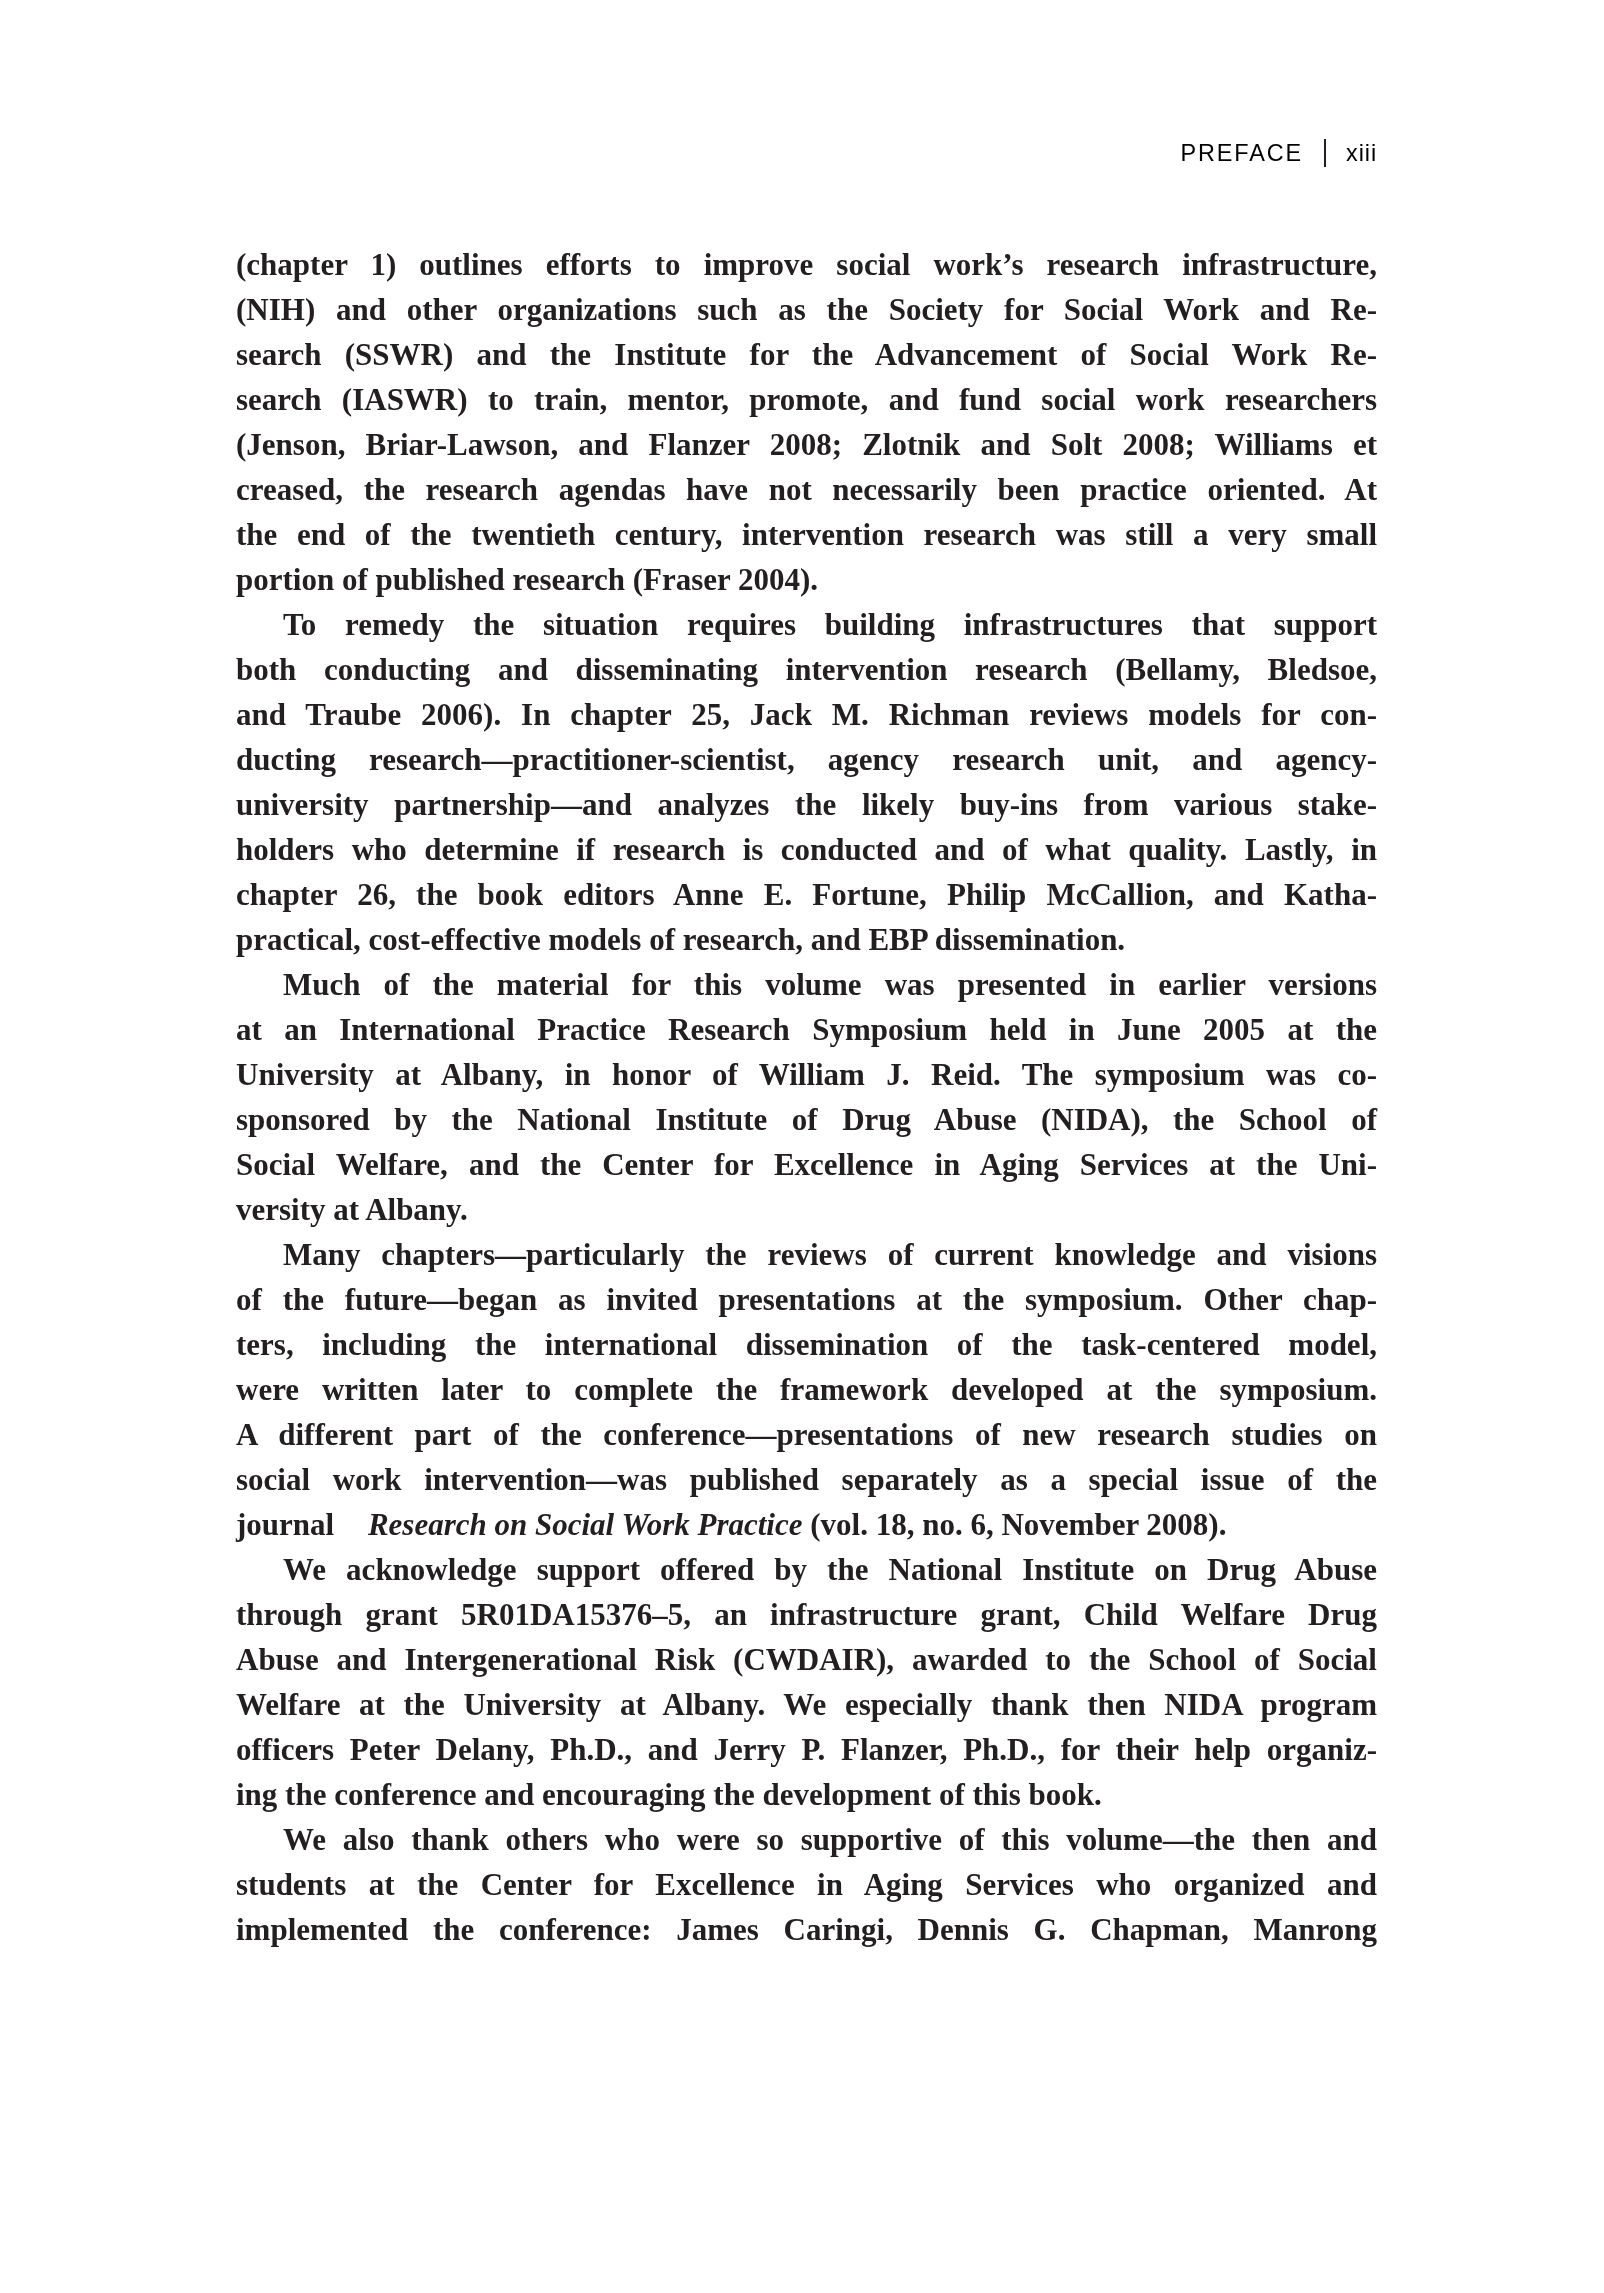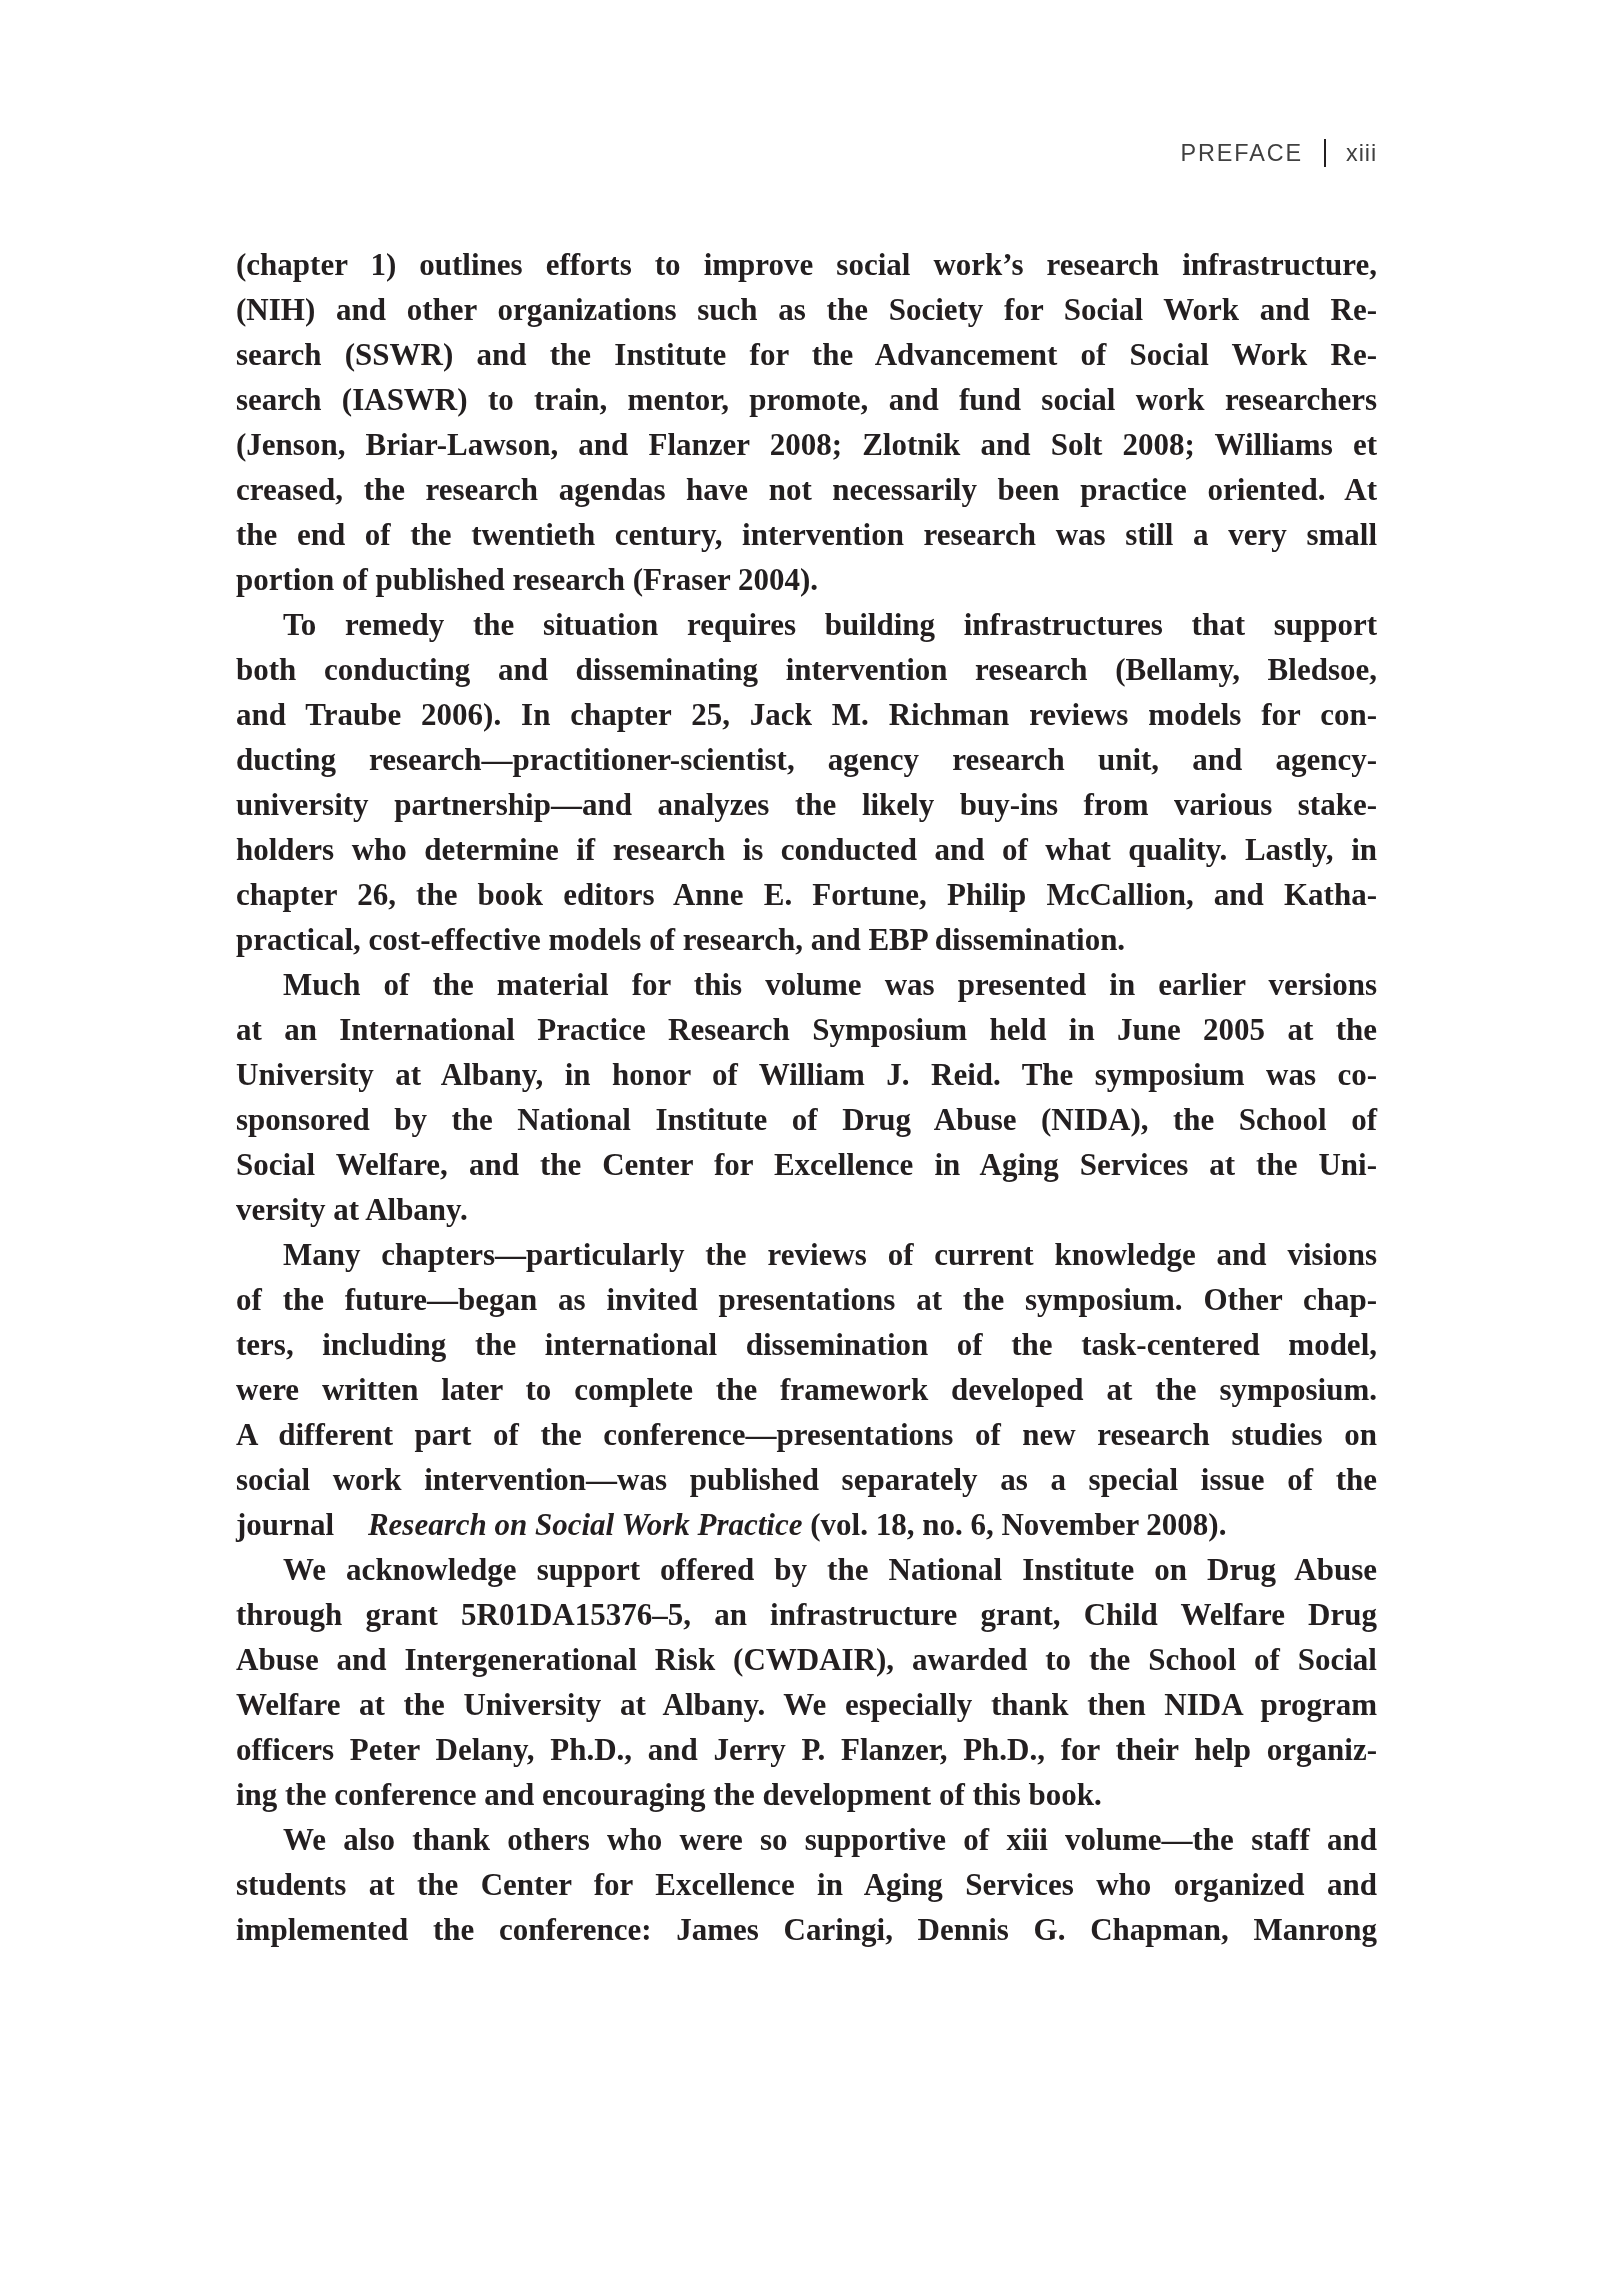--- a/index.html
+++ b/index.html
@@ -1,21 +1,21 @@
 <!DOCTYPE html>
 <html style="font-size:15px"><head>
 <meta charset="utf-8">
 <style>
   html, body { margin: 0; padding: 0; background: #ffffff; }
   body { width: 1605px; height: 2294px; position: relative; overflow: hidden; }
   .page { position: absolute; left: 0; top: 0; width: 1605px; height: 2294px; background: #ffffff; }
   .running-head {
     position: absolute; top: 139px; right: 228px;
     font-family: "Liberation Sans", "DejaVu Sans", sans-serif;
-    font-size: 23.4px; color: #404040; letter-spacing: 1.9px;
+    font-size: 23.4px; color: #000000; letter-spacing: 1.9px;
     display: flex; align-items: center; white-space: nowrap;
   }
   .running-head .sep { display: inline-block; width: 1.9px; height: 28px; background: #231f20; margin: 0 20.6px; }
   .running-head .folio { font-weight: normal; letter-spacing: 0.9px; }
   .body-text {
     position: absolute; left: 236px; top: 242px; width: 1141px;
     font-family: "Liberation Serif", "DejaVu Serif", serif;
     font-size: 31px; line-height: 45px; color: #231f20;
   }
   .line { display: block; text-align: justify; text-align-last: justify; white-space: nowrap; height: 45px; overflow: visible; }
@@ -81,20 +81,20 @@
     <div>
       <span class="line indent"><span>We acknowledge support offered by the National Institute on Drug Abuse</span></span>
       <span class="line"><span>through grant 5R01DA15376–5, an infrastructure grant, Child Welfare Drug</span></span>
       <span class="line"><span>Abuse and Intergenerational Risk (CWDAIR), awarded to the School of Social</span></span>
       <span class="line"><span>Welfare at the University at Albany. We especially thank then NIDA program</span></span>
       <span class="line"><span>officers Peter Delany, Ph.D., and Jerry P. Flanzer, Ph.D., for their help organiz-</span></span>
       <span class="line last"><span>ing the conference and encouraging the development of this book.</span></span>
     </div>
 
     <div>
-      <span class="line indent"><span>We also thank others who were so supportive of xiii volume—the staff and</span></span>
+      <span class="line indent"><span>We also thank others who were so supportive of this volume—the then and</span></span>
       <span class="line"><span>students at the Center for Excellence in Aging Services who organized and</span></span>
       <span class="line"><span>implemented the conference: James Caringi, Dennis G. Chapman, Manrong</span></span>
     </div>
 
   </div>
 </div>
 
 
 </body></html>

